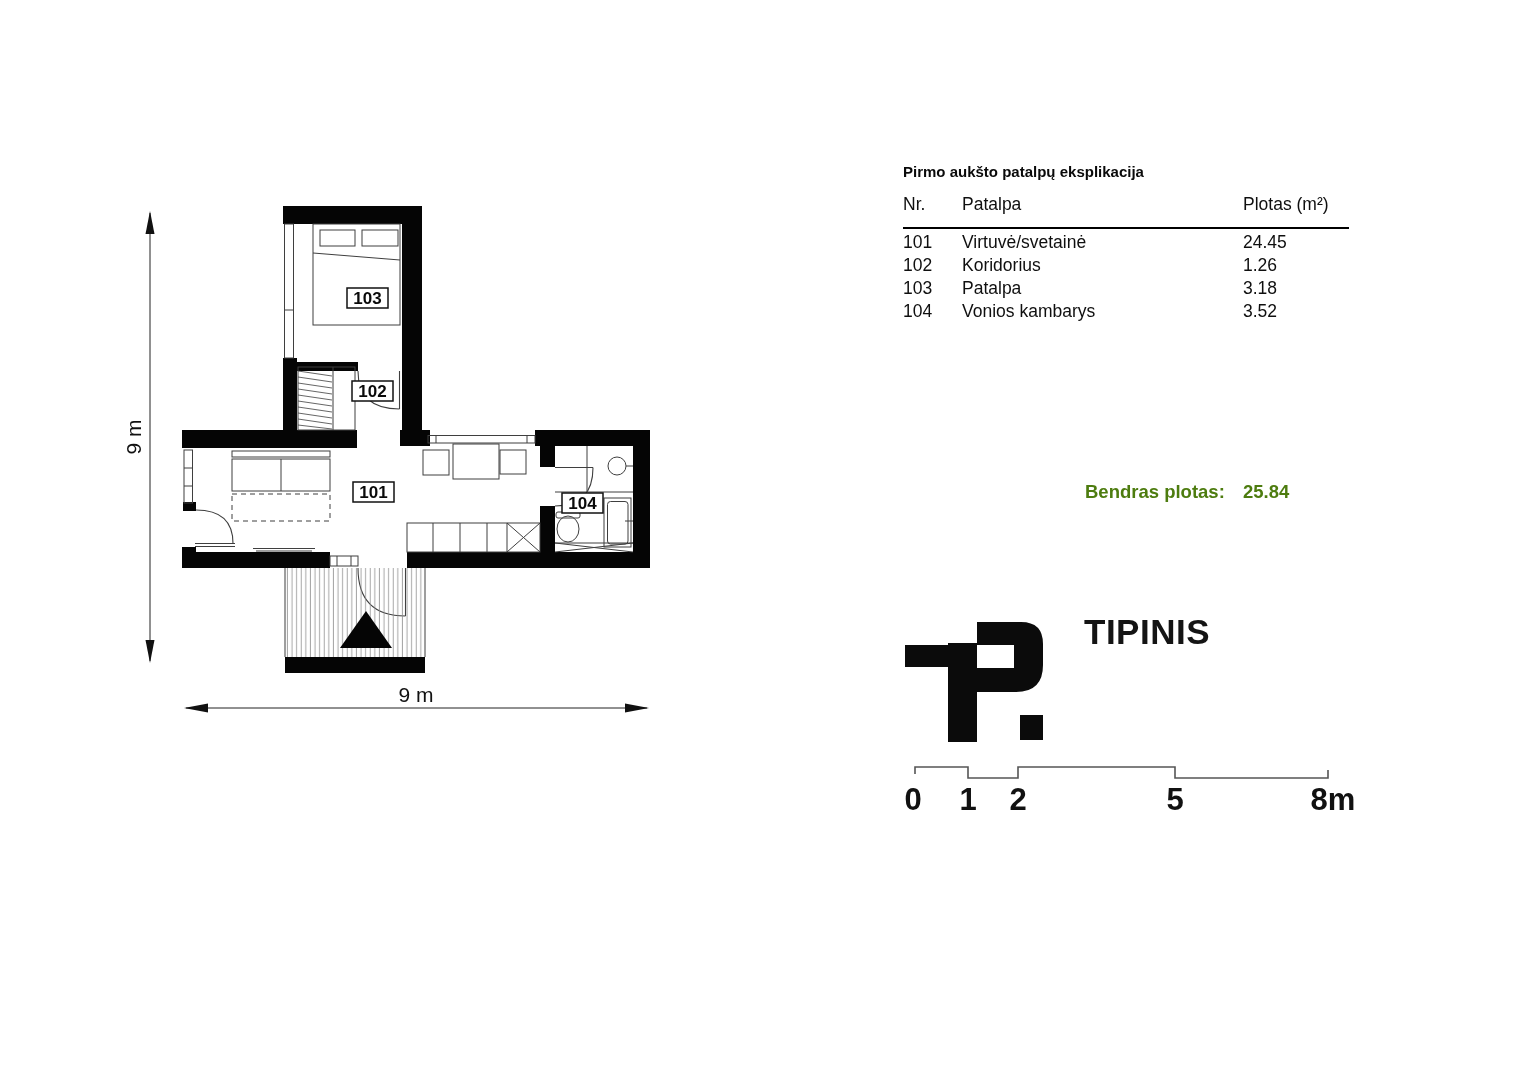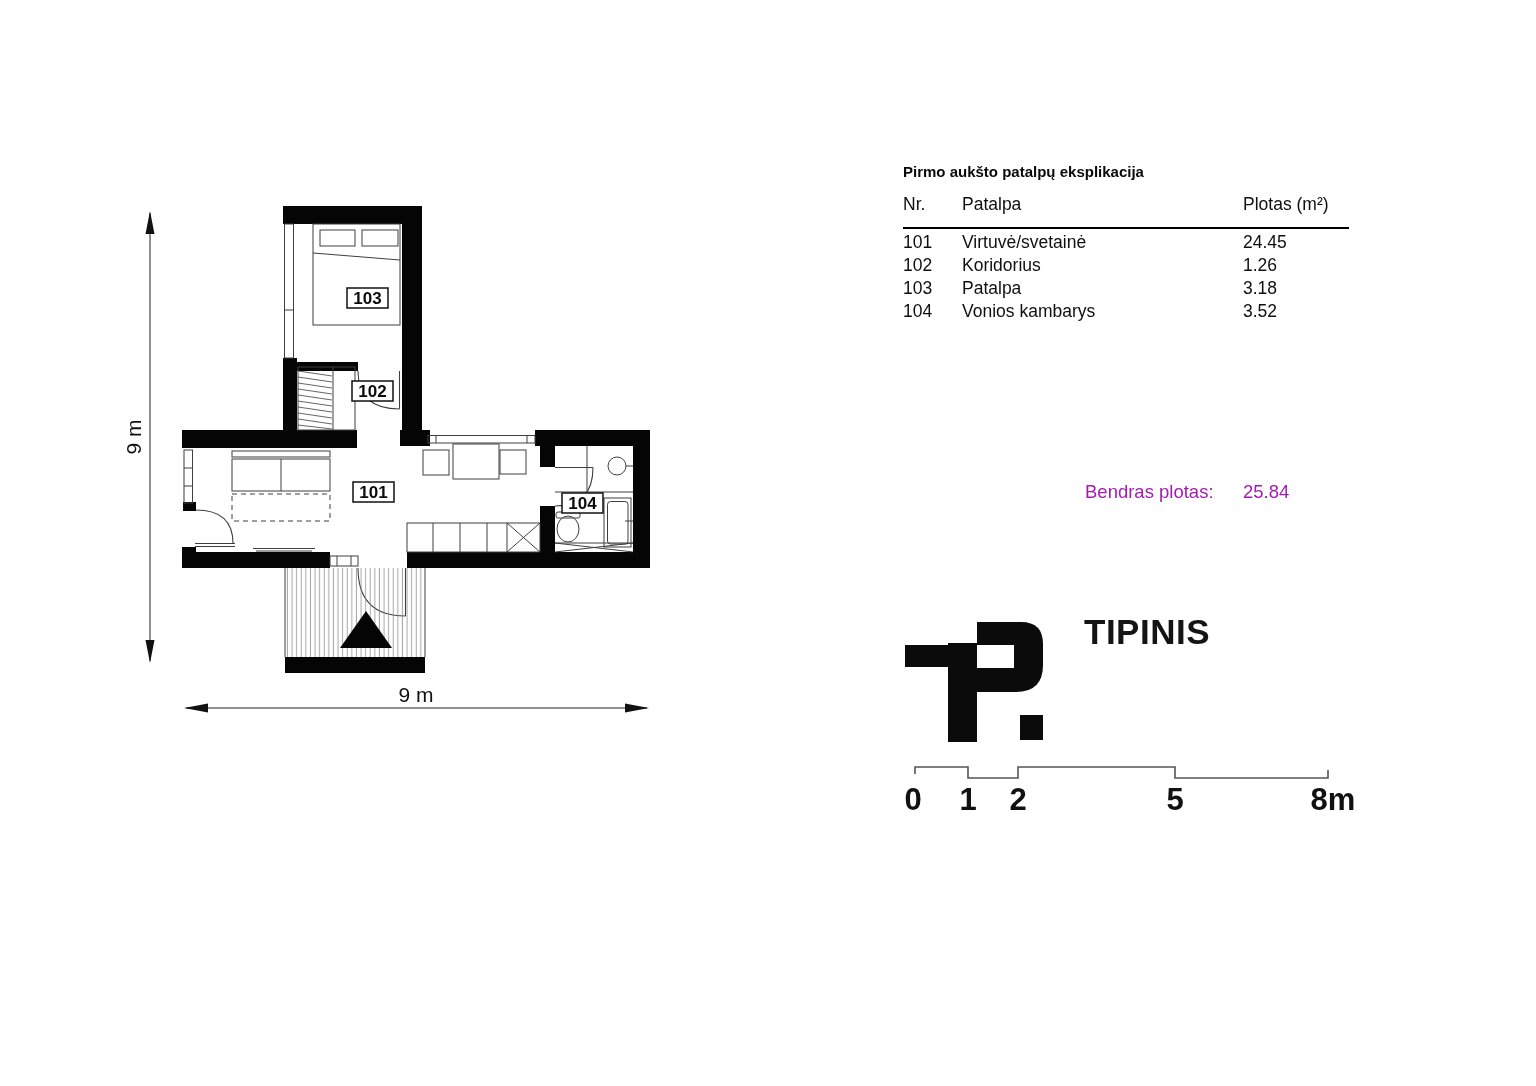--- a/index.html
+++ b/index.html
@@ -9,21 +9,21 @@
   
   #plan{position:absolute;left:120px;top:190px;}
   
   .expl{position:absolute;left:903px;top:162px;width:446px;}
   .expl-title{font-size:15px;font-weight:bold;color:#0a0a0a;line-height:20px;margin:0 0 13px 0;}
   .expl-grid{display:grid;grid-template-columns:59px 281px 106px;font-size:17.5px;color:#0f0f0f;}
   .expl-grid .hdr{line-height:19px;padding-bottom:13px;border-bottom:2px solid #000;}
   .expl-grid .cell{line-height:23px;}
   .expl-grid .first{margin-top:2px;}
   
-  .total{position:absolute;left:1085px;top:481px;font-size:18.5px;font-weight:normal;color:#a21caf;}
+  .total{position:absolute;left:1085px;top:481px;font-size:18.5px;font-weight:bold;color:#4d7c0f;}
   .total-label{display:inline-block;width:158px;}
   
   #logo-mark{position:absolute;left:0;top:0;}
   .logo-text{position:absolute;left:1084px;top:610px;font-size:35px;font-weight:bold;
              letter-spacing:0.5px;line-height:43px;color:#141414;}
   
   #scalebar{position:absolute;left:0;top:0;}
 </style>
 </head>
 <body>

